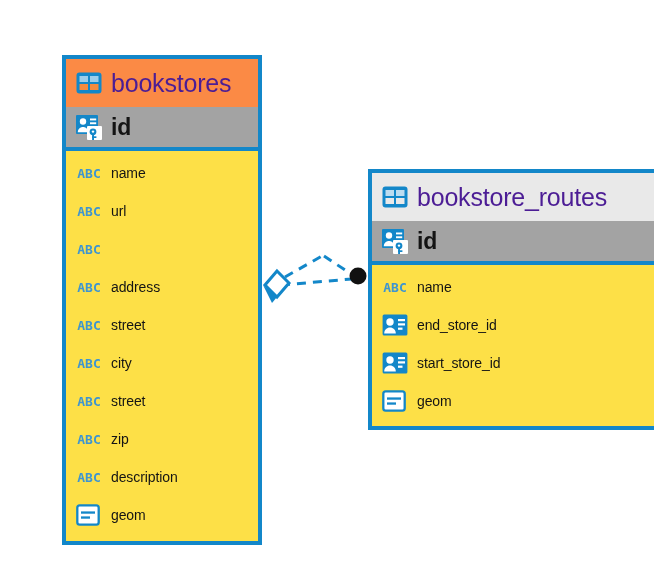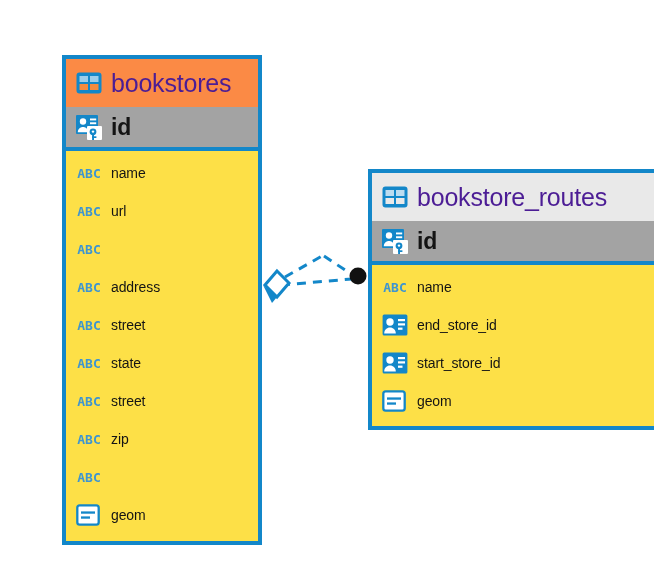--- a/index.html
+++ b/index.html
@@ -199,21 +199,21 @@
         </span>
         <span class="field-label">street</span>
       </div>
 
       <div class="field-row">
         <span class="icon icon-abc">
           <svg viewBox="0 0 26 16" width="26" height="16" xmlns="http://www.w3.org/2000/svg">
             <text x="13" y="13" text-anchor="middle" font-family="'DejaVu Sans Mono', monospace" font-size="13" font-weight="bold" fill="#3e95d0">ABC</text>
           </svg>
         </span>
-        <span class="field-label">state</span>
+        <span class="field-label">city</span>
       </div>
 
       <div class="field-row">
         <span class="icon icon-abc">
           <svg viewBox="0 0 26 16" width="26" height="16" xmlns="http://www.w3.org/2000/svg">
             <text x="13" y="13" text-anchor="middle" font-family="'DejaVu Sans Mono', monospace" font-size="13" font-weight="bold" fill="#3e95d0">ABC</text>
           </svg>
         </span>
         <span class="field-label">street</span>
       </div>
@@ -226,20 +226,21 @@
         </span>
         <span class="field-label">zip</span>
       </div>
 
       <div class="field-row">
         <span class="icon icon-abc">
           <svg viewBox="0 0 26 16" width="26" height="16" xmlns="http://www.w3.org/2000/svg">
             <text x="13" y="13" text-anchor="middle" font-family="'DejaVu Sans Mono', monospace" font-size="13" font-weight="bold" fill="#3e95d0">ABC</text>
           </svg>
         </span>
+        <span class="field-label">description</span>
       </div>
 
       <div class="field-row">
         <span class="icon icon-geom">
           <svg viewBox="0 0 26 22" width="26" height="22" xmlns="http://www.w3.org/2000/svg">
             <rect x="1.3" y="1.3" width="21.4" height="19.4" rx="2.4" ry="2.4" fill="#ffffff" stroke="#1387c9" stroke-width="2.3"></rect>
             <rect x="5" y="7.4" width="14" height="2.3" fill="#1387c9"></rect>
             <rect x="5" y="12.4" width="9" height="2.3" fill="#1387c9"></rect>
           </svg>
         </span>

